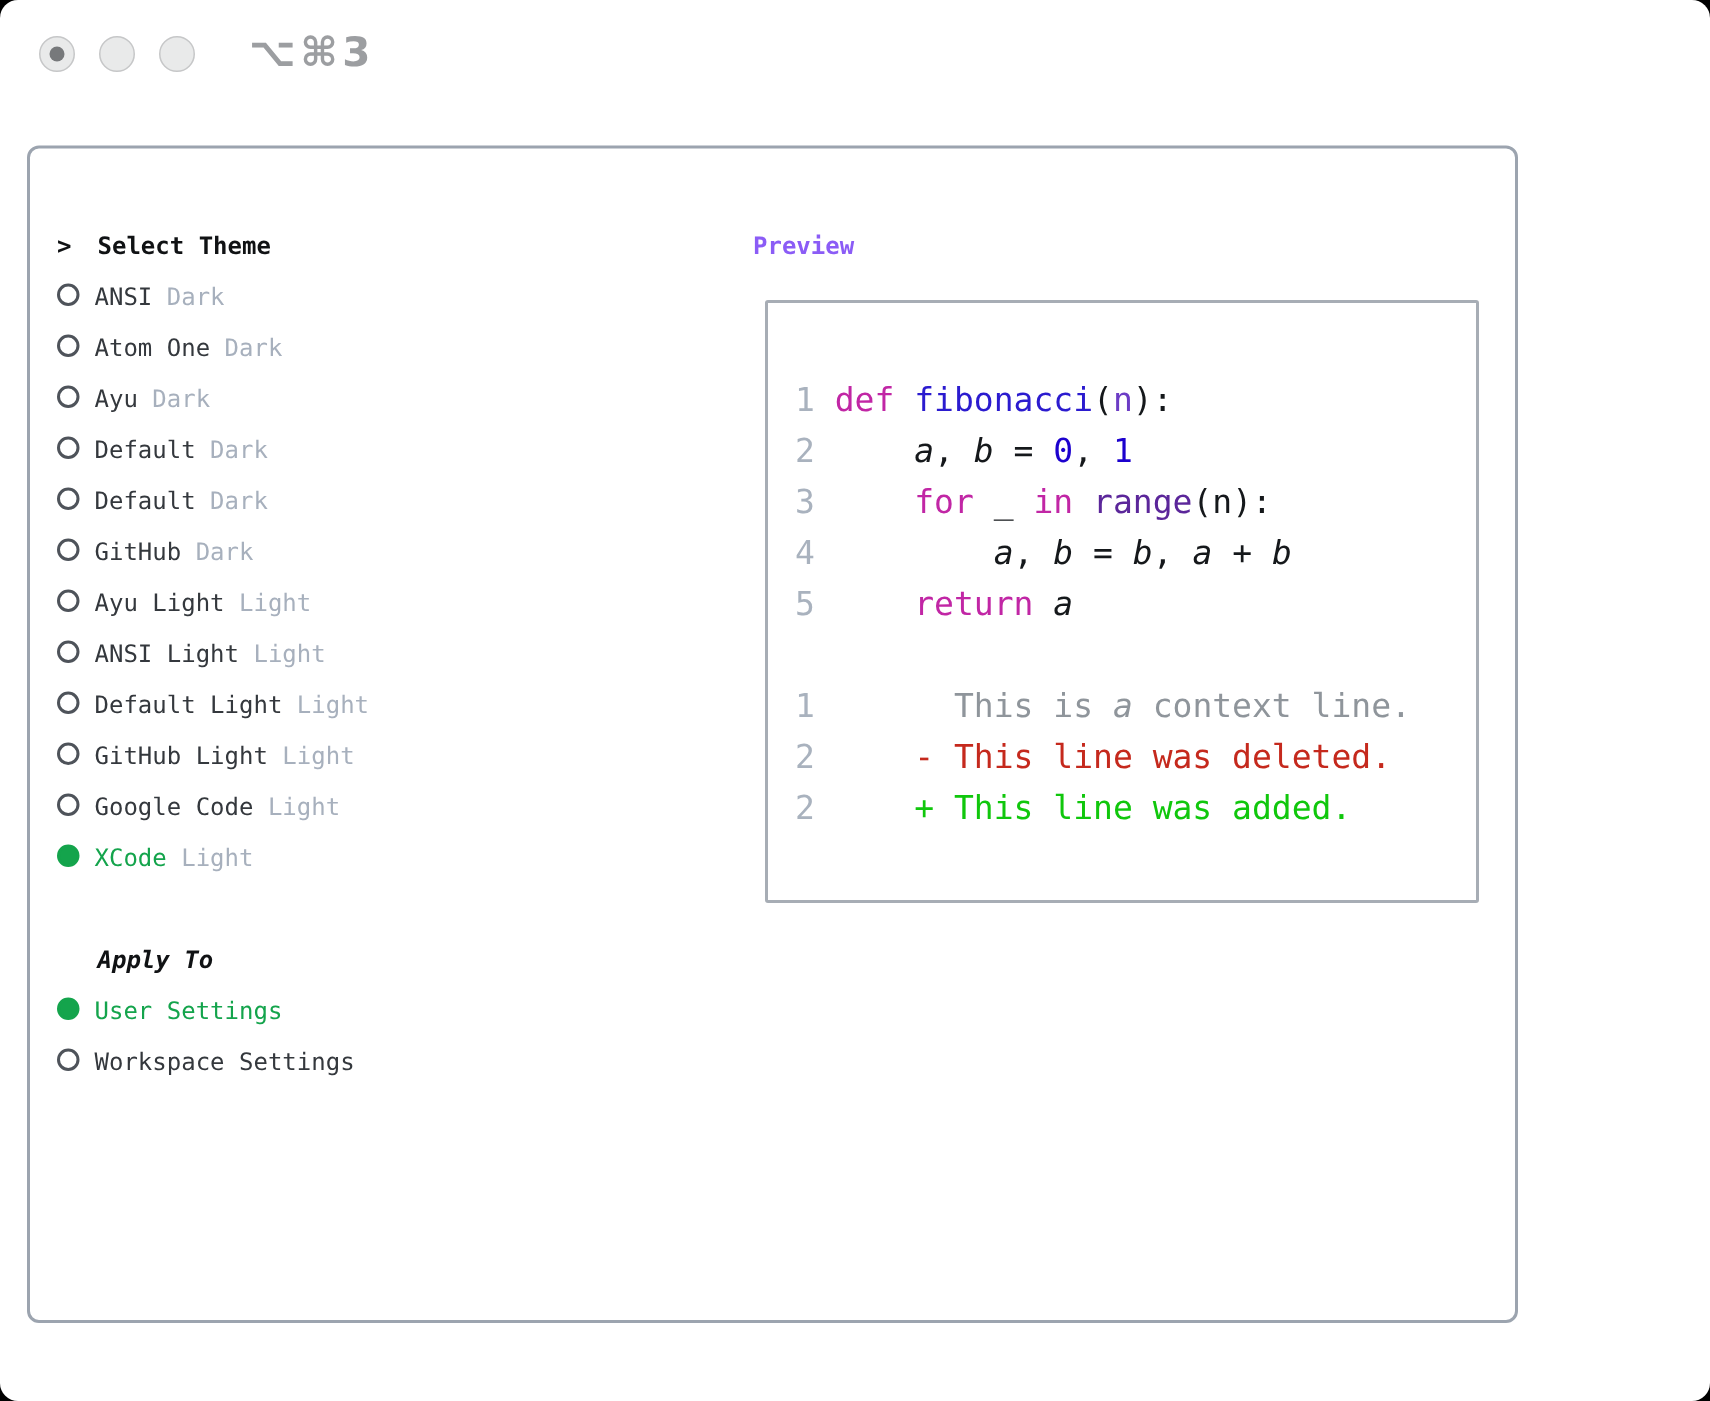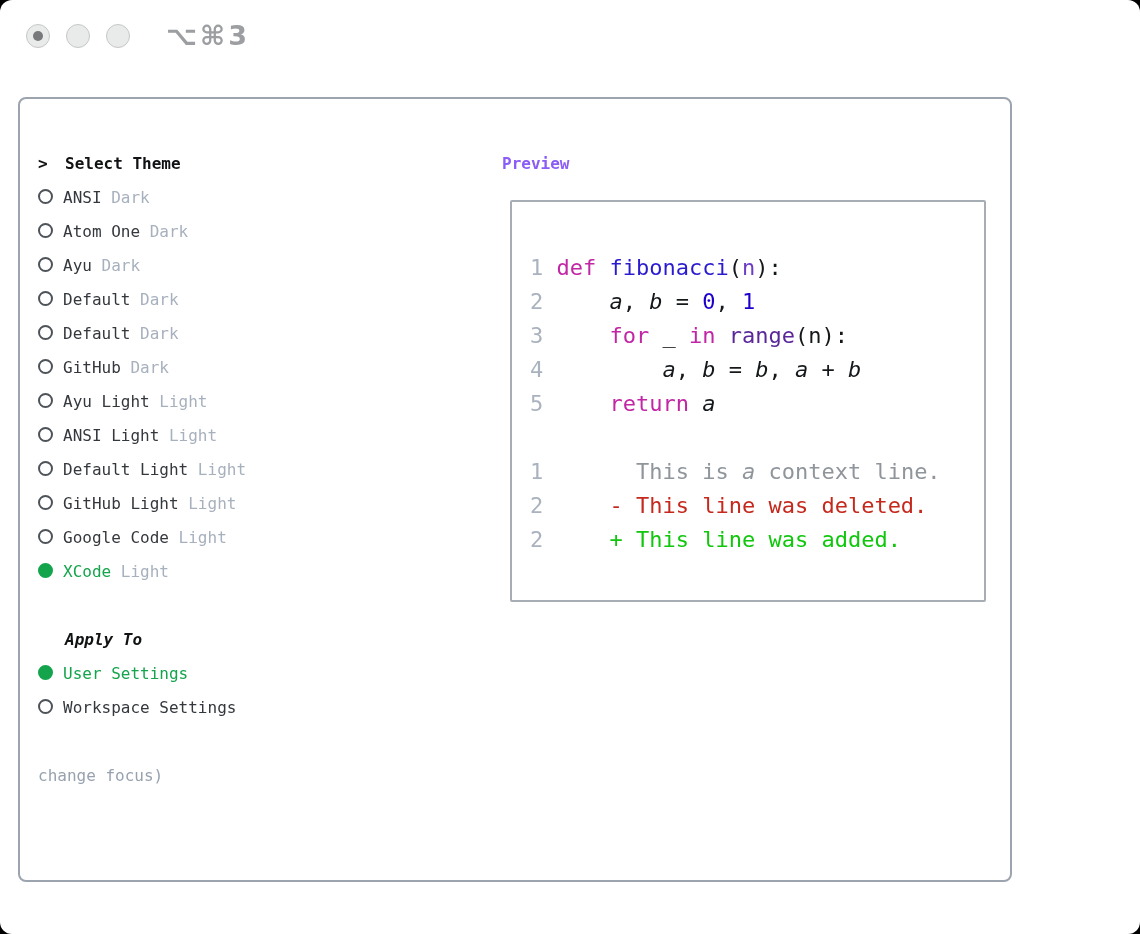--- a/index.html
+++ b/index.html
@@ -91,21 +91,20 @@
 
       <div class="row apply-header">Apply To</div>
       <div id="apply-list">
           <div class="row item selected"><span class="radio on"></span><span class="tname">User Settings</span></div>
           <div class="row item"><span class="radio"></span><span class="tname">Workspace Settings</span></div>
         </div>
 
       <div class="section-gap"></div>
 
       <div id="hint-block">
-          <div class="row hint">change focus)</div>
         </div>
     </div>
 
     <div class="preview-col">
       <div class="row preview-header">Preview</div>
     </div>
 
     <div class="preview-box">
       <div id="preview-code">
           <div class="cline"><span class="ln">1</span> <span class="tok-kw">def</span><span class="tok-pl"> </span><span class="tok-fn">fibonacci</span><span class="tok-pl">(</span><span class="tok-pm">n</span><span class="tok-pl">):</span></div>

